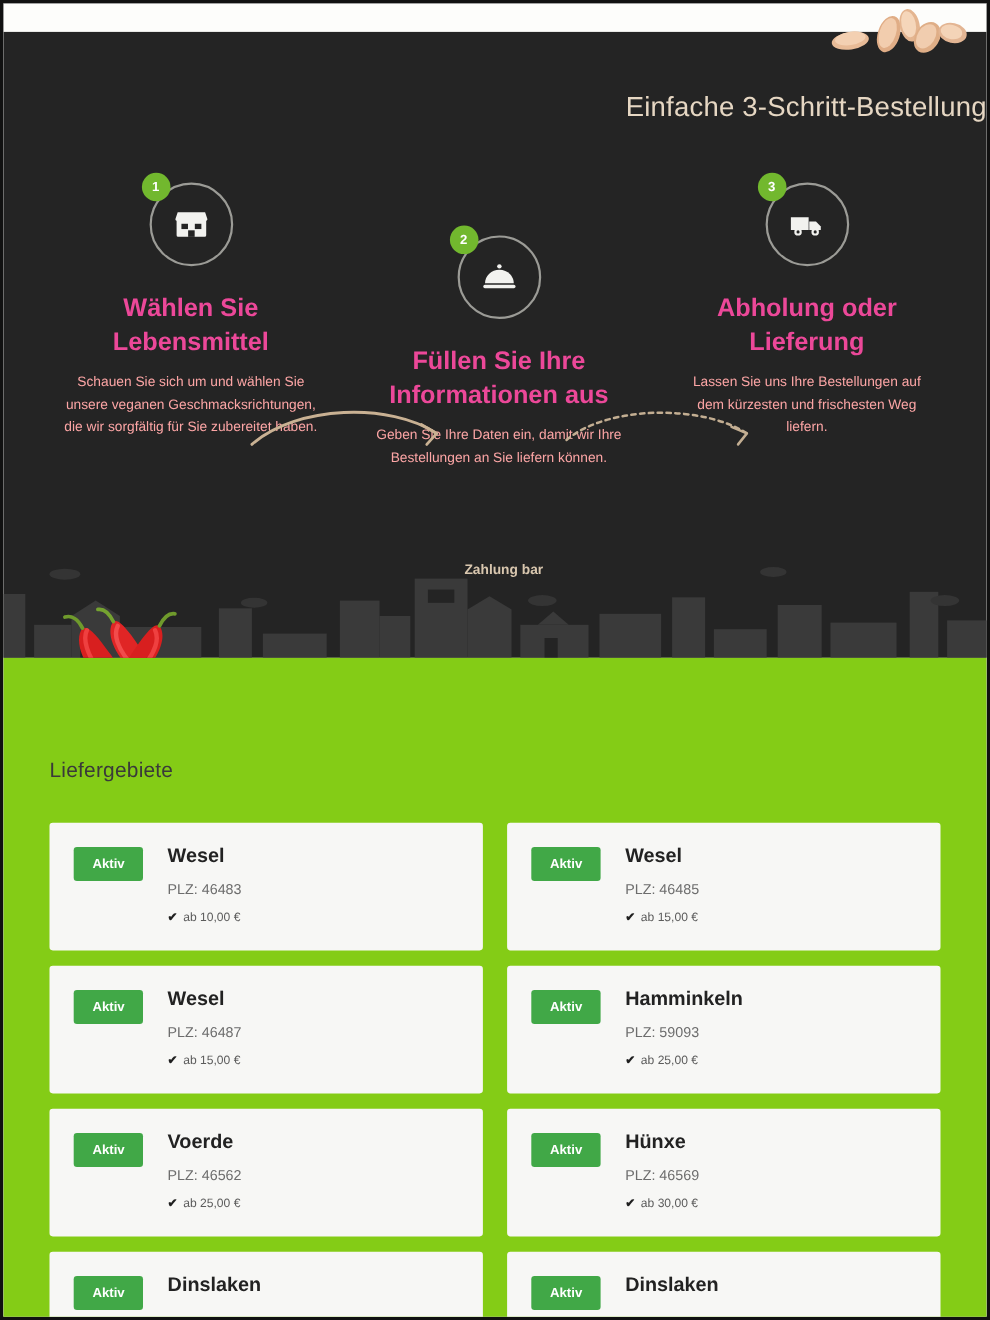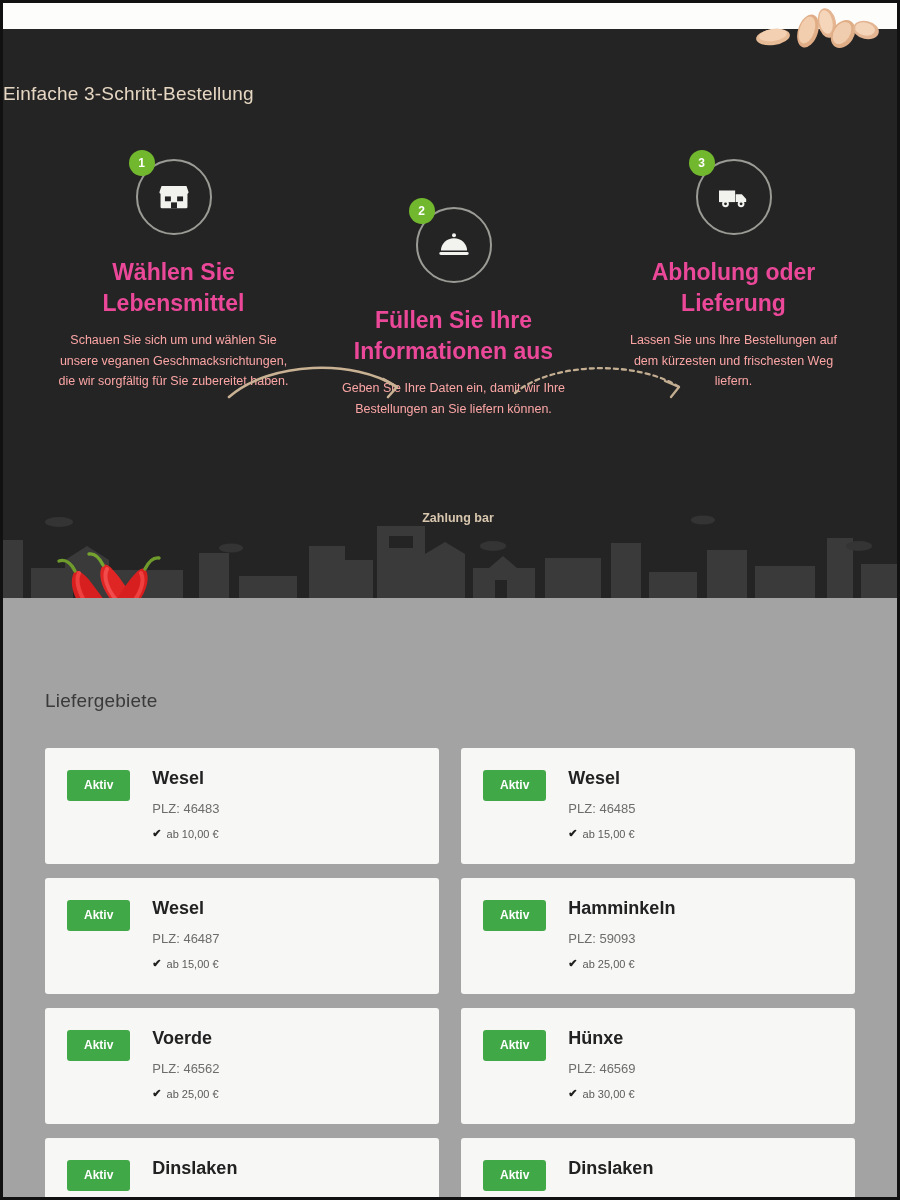--- a/index.html
+++ b/index.html
@@ -39,23 +39,23 @@
     z-index: 6;
   }
 
   .hero-inner {
     position: relative;
     z-index: 4;
     padding-top: 80px;
   }
 
   .hero-title {
-    text-align: left;
+    text-align: right;
     color: #e6d7c3;
-    font-size: 19px;
+    font-size: 25px;
     font-weight: 400;
     letter-spacing: .2px;
   }
 
   
   .steps {
     position: relative;
     margin-top: 36px;
     height: 340px;
   }
@@ -141,21 +141,21 @@
     position: absolute;
     left: 38px; top: 540px;
     width: 130px; height: 135px;
     z-index: 12;
   }
 
   
   .areas {
     position: relative;
     padding: 92px 42px 0 42px;
-    background: #a3a3a3;
+    background: #84cc16;
     height: 602px;
   }
   .areas-title {
     color: #3a3a3a;
     font-size: 19px;
     font-weight: 400;
     margin-bottom: 36px;
     letter-spacing: .2px;
   }
   .areas-grid {

